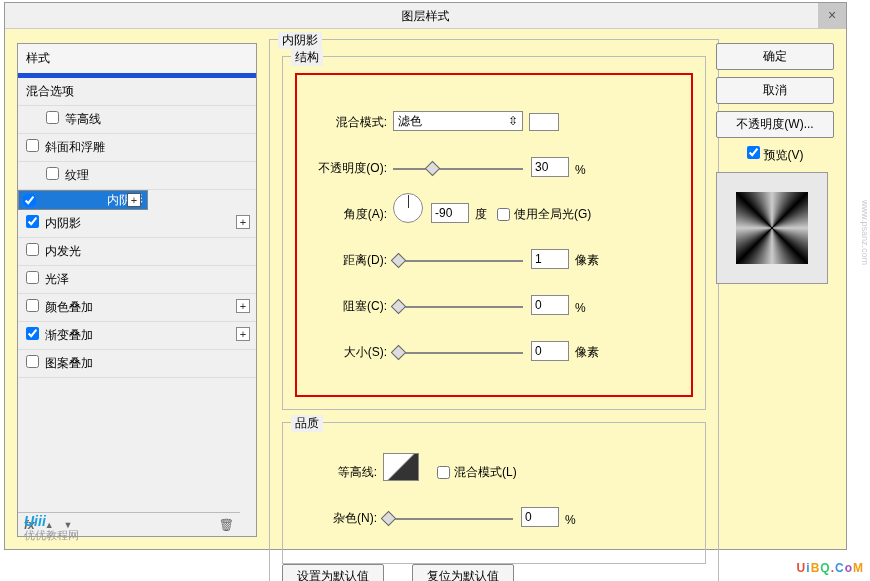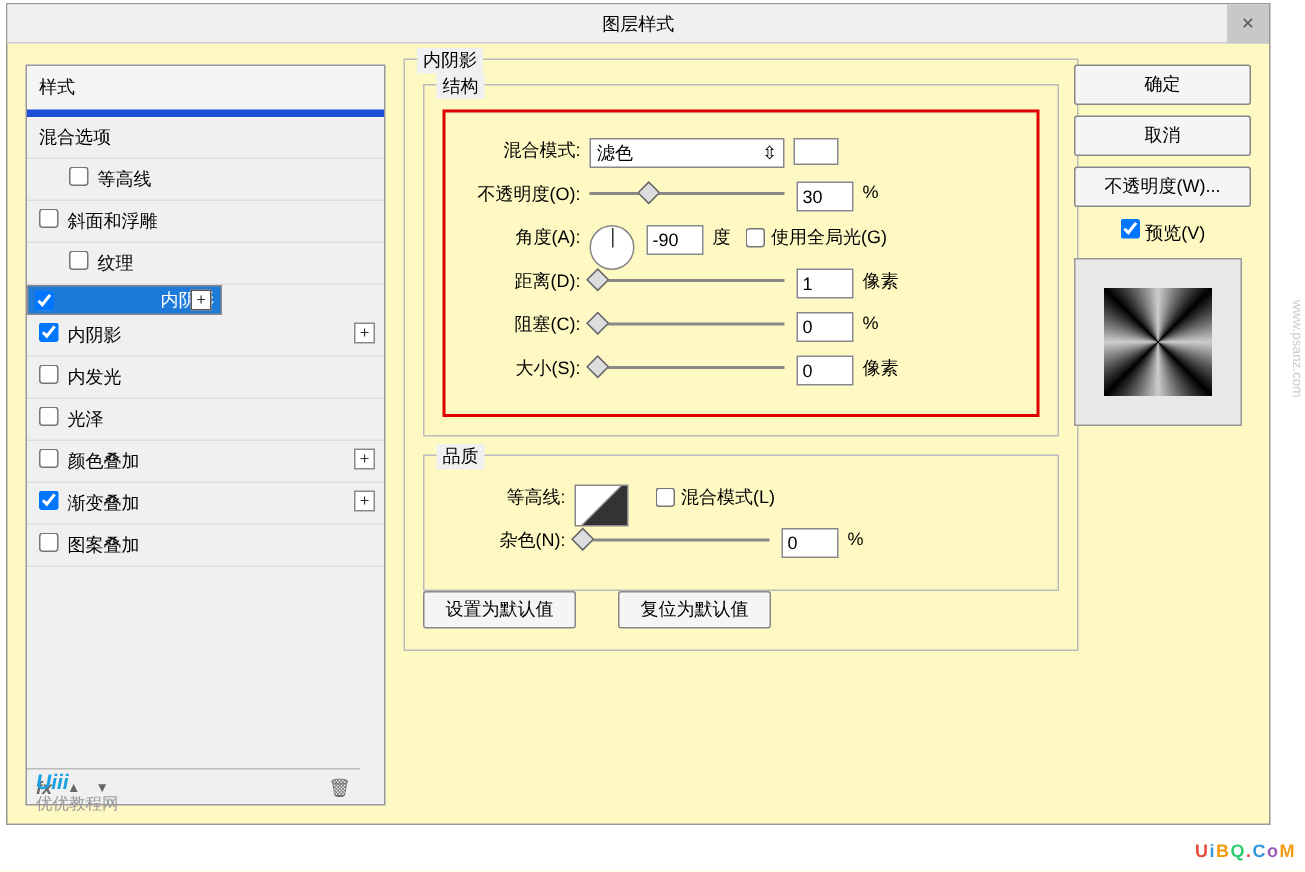--- a/index.html
+++ b/index.html
@@ -18,21 +18,21 @@
 .left-item.sel .plus{border-color:#555}
 .left-foot{position:absolute;bottom:0;left:0;right:16px;height:24px;border-top:1px solid #bbb;display:flex;align-items:center;padding:0 6px;gap:10px}
 .left-foot span{color:#666;cursor:pointer}
 .trash{margin-left:auto}
 .mid{position:absolute;left:264px;top:10px;width:450px}
 .fs{border:1px solid #bbb;margin-bottom:8px;padding:10px 12px 14px;position:relative}
 .fs-title{position:absolute;top:-8px;left:8px;background:#f0f0f0;padding:0 4px}
 .fs-inner{border:1px solid #bbb;padding:12px;position:relative;margin-top:6px}
 .fs-inner .fs-title{top:-8px}
 .hl{border:2px solid #d00;padding:10px 8px;margin-top:4px}
-.row{display:flex;align-items:flex-start;margin:7px 0;height:22px}
+.row{display:flex;align-items:flex-end;margin:24px 0;height:22px}
 .lab{width:82px;text-align:right;margin-right:6px}
 .sel{width:130px;height:20px;border:1px solid #888;background:#fff;padding:0 4px;display:flex;align-items:center;justify-content:space-between;cursor:pointer}
 .sw{width:30px;height:18px;border:1px solid #888;background:#fff;margin-left:6px}
 .slider{width:130px;height:16px;position:relative;margin-right:8px}
 .slider:before{content:"";position:absolute;left:0;right:0;top:7px;height:2px;background:#888}
 .thumb{position:absolute;top:2px;width:11px;height:11px;background:#ddd;border:1px solid #666;transform:rotate(45deg)}
 .num{width:38px;height:20px;border:1px solid #888;background:#fff;padding:0 3px;line-height:18px}
 .unit{margin-left:6px}
 .angle{width:30px;height:30px;border:1px solid #888;border-radius:50%;background:#fff;position:relative;margin-right:8px}
 .angle:before{content:"";position:absolute;left:50%;top:50%;width:1px;height:13px;background:#333;transform-origin:top;transform:rotate(180deg)}

